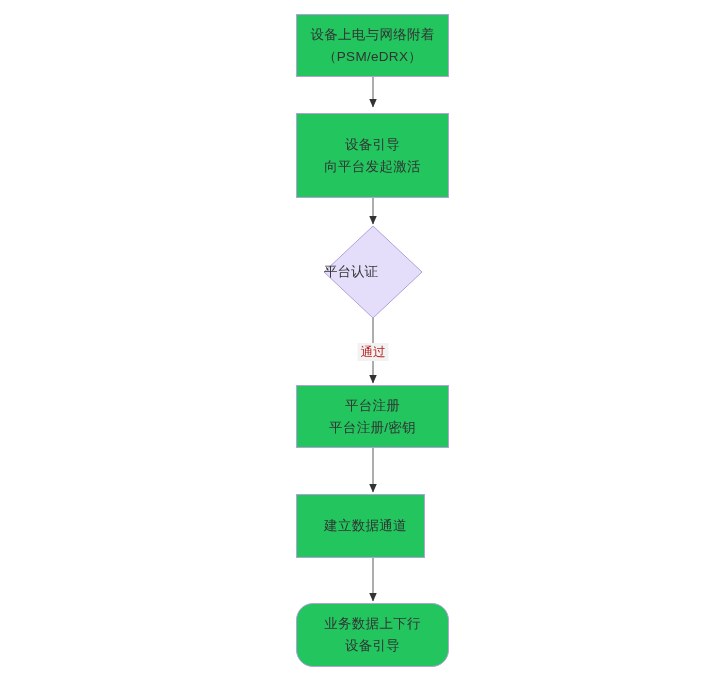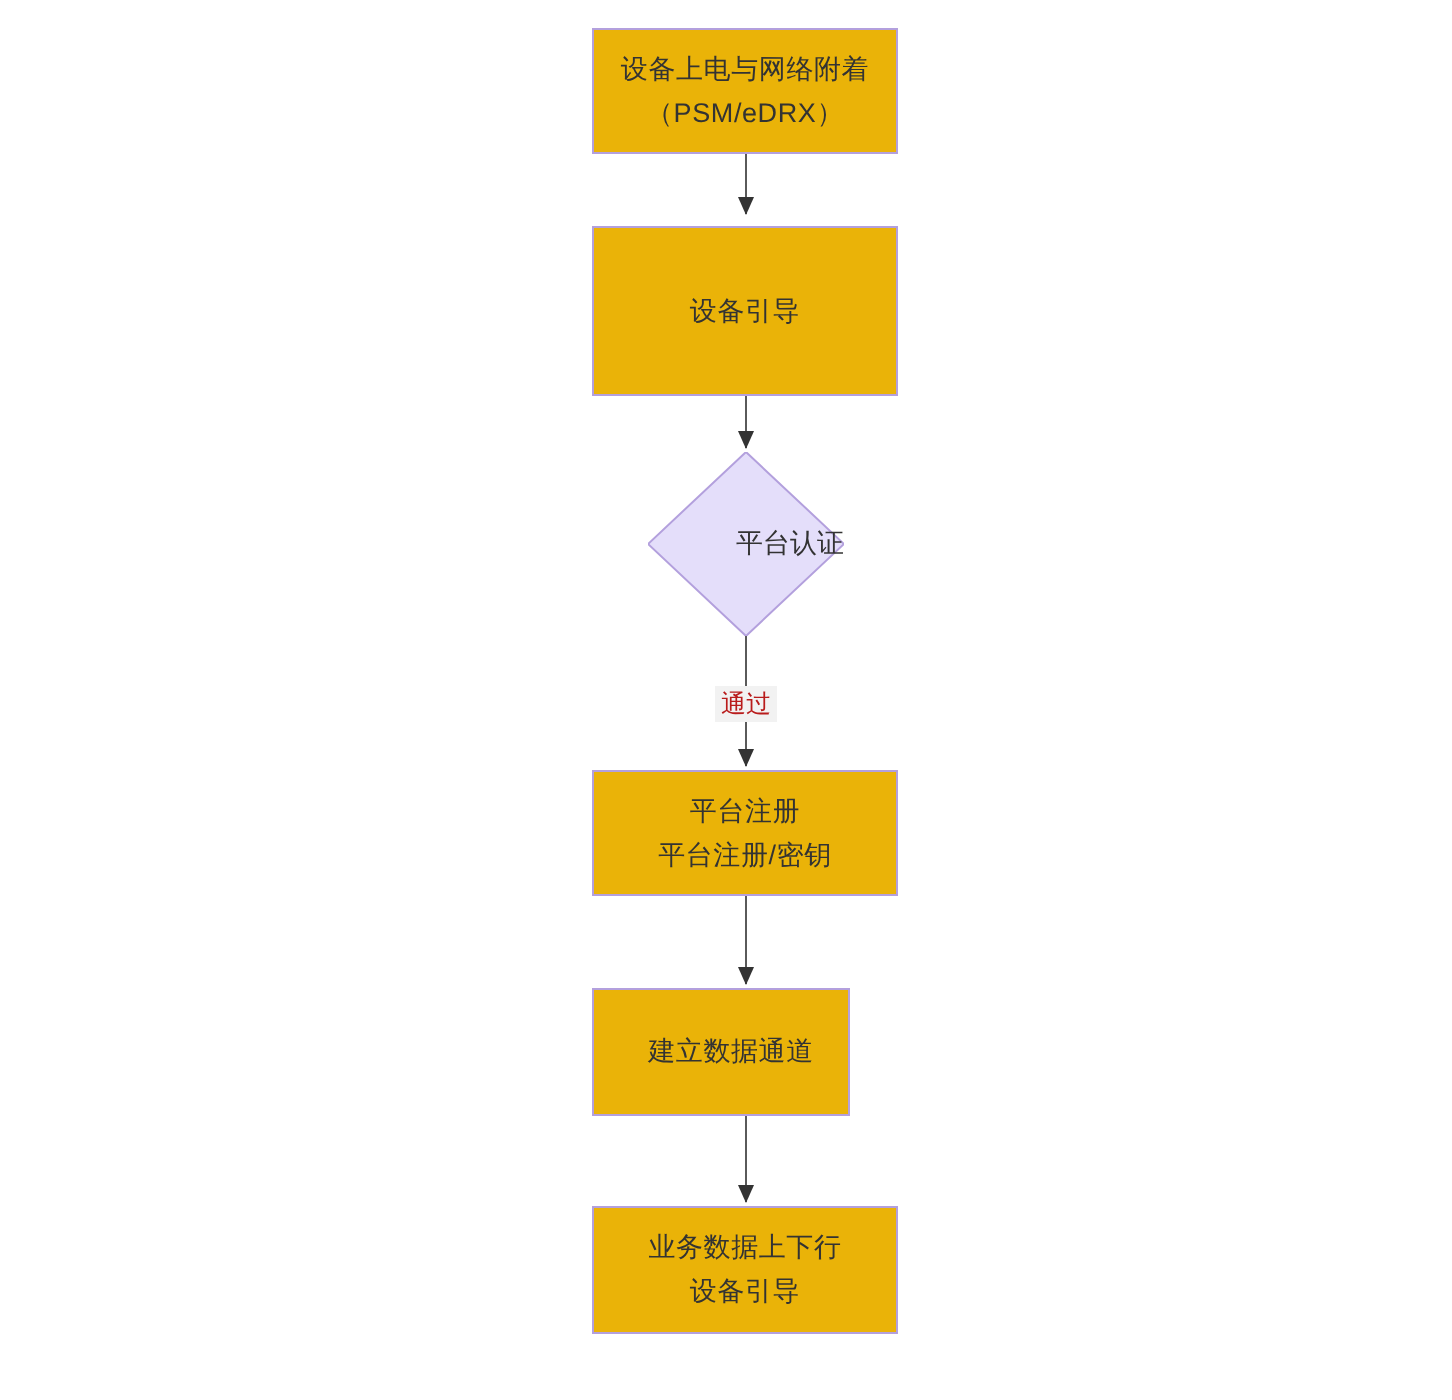--- a/index.html
+++ b/index.html
@@ -33,35 +33,35 @@
   .node {
     position: absolute;
     box-sizing: border-box;
     display: flex;
     flex-direction: column;
     align-items: center;
     justify-content: center;
     text-align: center;
   }
   .node-box {
-    background: #eab308;
+    background: #22c55e;
     border: 1px solid #b3a0dd;
   }
   .node-label {
     color: #333333;
     font-size: 13.5px;
     line-height: 22px;
     letter-spacing: 0.3px;
     white-space: nowrap;
   }
   .node-diamond-wrap {
     position: absolute;
     display: flex;
     align-items: center;
-    justify-content: flex-end;
+    justify-content: flex-start;
   }
   .diamond-shape {
     position: absolute;
     left: 0;
     top: 0;
   }
   .diamond-label {
     position: relative;
     z-index: 2;
     color: #333333;
@@ -104,38 +104,39 @@
     <line x1="373" y1="558" x2="373" y2="601" stroke="#5a5a5a" stroke-width="1" marker-end="url(#arrowhead)"></line>
   </svg>
 
   <div class="node node-box" style="left:296px; top:14px; width:153px; height:63px;">
     <div class="node-label">设备上电与网络附着</div>
     <div class="node-label">（PSM/eDRX）</div>
   </div>
 
   <div class="node node-box" style="left:296px; top:113px; width:153px; height:85px;">
     <div class="node-label">设备引导</div>
+    <div class="node-label">向平台发起激活</div>
   </div>
 
   <div class="node-diamond-wrap" style="left:324px; top:226px; width:98px; height:92px;">
     <svg class="diamond-shape" width="98" height="92" viewBox="0 0 98 92" xmlns="http://www.w3.org/2000/svg">
       <polygon points="49,0 98,46 49,92 0,46" fill="#e4defa" stroke="#b3a0dd" stroke-width="1"></polygon>
     </svg>
     <div class="diamond-label">平台认证</div>
   </div>
 
   <div class="edge-label" style="left:373px; top:352px;">通过</div>
 
   <div class="node node-box" style="left:296px; top:385px; width:153px; height:63px;">
     <div class="node-label">平台注册</div>
     <div class="node-label">平台注册/密钥</div>
   </div>
 
   <div class="node node-box" style="left:296px; top:494px; width:129px; height:64px;padding-left:10px;">
     <div class="node-label">建立数据通道</div>
   </div>
 
-  <div class="node node-box" style="left:296px; top:603px; width:153px; height:64px;">
+  <div class="node node-box" style="left:296px; top:603px; width:153px; height:64px;border-radius:17px;">
     <div class="node-label">业务数据上下行</div>
     <div class="node-label">设备引导</div>
   </div>
 
 </div>
 
 </body></html>

